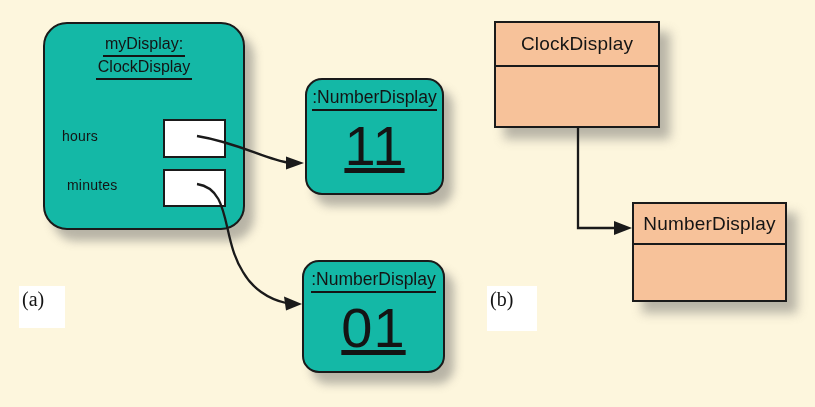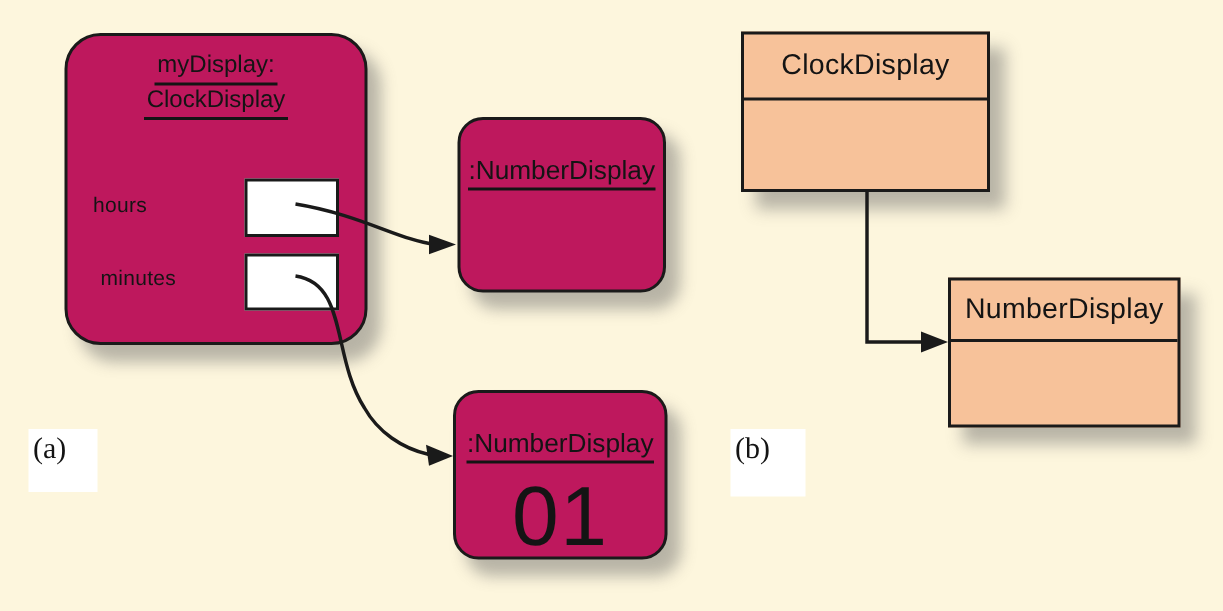--- a/index.html
+++ b/index.html
@@ -6,53 +6,54 @@
   body {
     width:815px; height:407px;
     background:#fdf6dd;
     font-family:"Liberation Sans", sans-serif;
     position:relative; overflow:hidden;
     color:#141414;
   }
   
   .obj {
     position:absolute; box-sizing:border-box;
-    background:#be185d; border:2.5px solid #1a1a1a;
+    background:#14b8a6; border:2.5px solid #1a1a1a;
     box-shadow:9px 11px 10px rgba(100,100,100,.45);
+    text-decoration:underline;
   }
   .clock-obj { left:43px; top:22px; width:202px; height:208px; border-radius:24px; }
   .obj-title { text-align:center; margin-top:10px; font-size:16px; line-height:20px; }
   .obj-title span { display:inline-block; border-bottom:2px solid #141414; padding:0 2px 1px 2px; }
   .field-label { position:absolute; font-size:14px; letter-spacing:.2px; }
   .label-hours   { left:17px; top:104px; }
   .label-minutes { left:22px; top:153px; }
   .slot {
     position:absolute; box-sizing:border-box; left:118px;
     width:63px; background:#ffffff; border:2.5px solid #1a1a1a;
   }
   .slot-hours   { top:95px;  height:39px; }
   .slot-minutes { top:145px; height:38px; }
 
   .num-obj { text-align:center; }
   .num-obj-1 { left:305px; top:78px;  width:139px; height:117px; border-radius:17px; }
   .num-obj-2 { left:302px; top:260px; width:143px; height:113px; border-radius:17px; }
   .num-title {
-    display:inline-block; margin-top:23px; font-size:17.5px;
+    display:inline-block; margin-top:7px; font-size:17.5px;
     border-bottom:2px solid #141414; padding-bottom:1px;
   }
   .num-value { display:block; font-size:56px; line-height:1; margin-top:7px; letter-spacing:1px; }
 
   
   .cls {
     position:absolute; box-sizing:border-box;
     background:#f7c29a; border:2.5px solid #1a1a1a;
     box-shadow:10px 11px 10px rgba(100,100,100,.45);
   }
   .cls-clock  { left:494px; top:21px;  width:166px; height:107px; }
-  .cls-number { left:632px; top:185px; width:155px; height:100px; }
+  .cls-number { left:632px; top:202px; width:155px; height:100px; }
   .cls-name {
     display:flex; align-items:center; justify-content:center;
     border-bottom:2.5px solid #1a1a1a; font-size:19px; letter-spacing:.2px;
   }
   .cls-clock  .cls-name { height:42px; }
   .cls-number .cls-name { height:39px; }
 
   
   .panel-label {
     position:absolute; background:#ffffff;
@@ -78,20 +79,21 @@
       <span>ClockDisplay</span>
     </div>
     <div class="field-label label-hours">hours</div>
     <div class="slot slot-hours"></div>
     <div class="field-label label-minutes">minutes</div>
     <div class="slot slot-minutes"></div>
   </div>
 
   <div class="obj num-obj num-obj-1">
     <span class="num-title">:NumberDisplay</span>
+    <span class="num-value">11</span>
   </div>
 
   <div class="obj num-obj num-obj-2">
     <span class="num-title">:NumberDisplay</span>
     <span class="num-value">01</span>
   </div>
 
   <div class="cls cls-clock">
     <div class="cls-name">ClockDisplay</div>
     <div></div>

